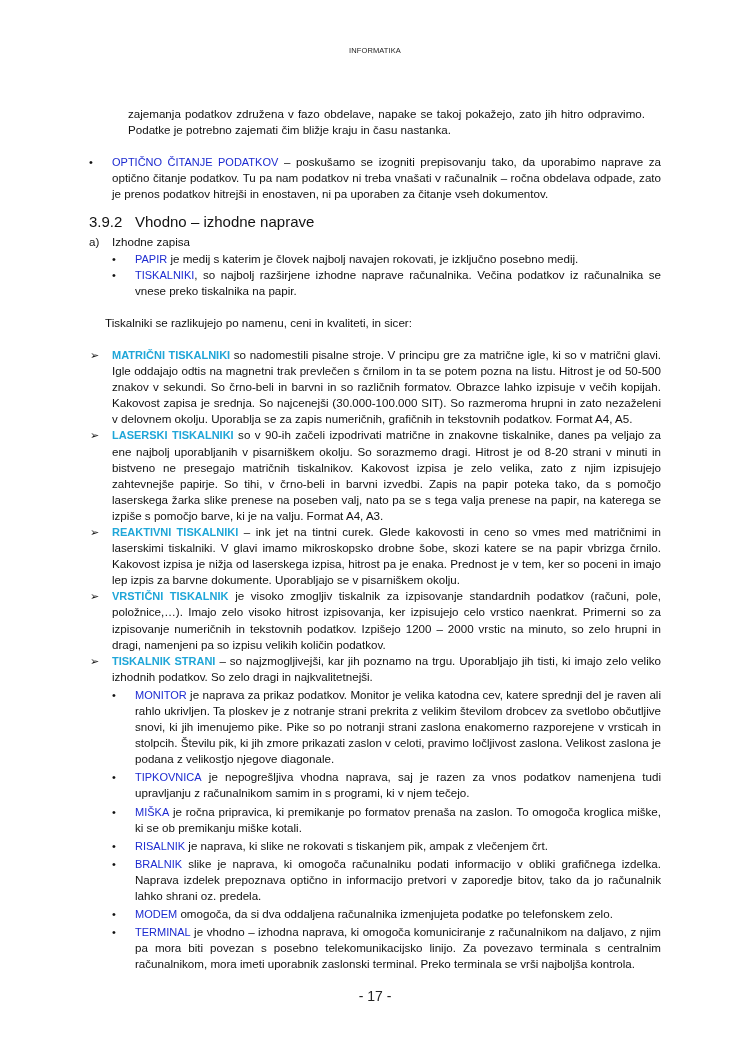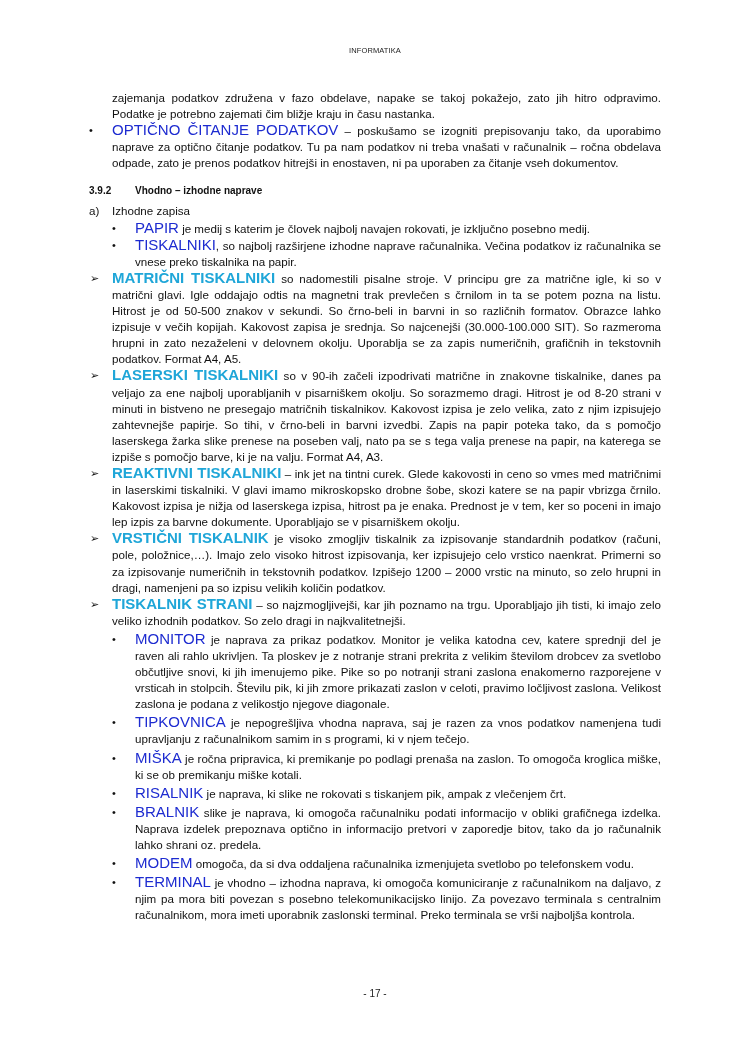--- a/index.html
+++ b/index.html
@@ -4,39 +4,39 @@
 <style>
   html, body { margin: 0; padding: 0; background: #ffffff; }
   body { width: 750px; height: 1061px; position: relative; overflow: hidden;
          font-family: "Liberation Sans", sans-serif; color: #111; }
   .page { position: absolute; left: 0; top: 0; width: 750px; height: 827px; border-radius: 7px; }
   .header { position: absolute; top: 46px; left: 0; width: 750px; text-align: center;
             font-size: 7.5px; letter-spacing: 0.1px; color: #222; }
   .content { position: absolute; top: 90px; left: 89px; width: 572px;
              font-size: 11.6px; line-height: 16.1px; text-align: justify;
              font-stretch: condensed; }
-  .content p { margin: 0; }
+  .content p { margin: 16px; }
   .indent { padding-left: 23px; }
   .item { position: relative; margin: 0; }
   .item.b1 { padding-left: 23px; }
   .item.b2 { padding-left: 46px; }
   .item.b3 { padding-left: 46px; margin-top: 2px; }
   .mark { position: absolute; top: 0; font-size: 11px; }
   .b1 > .mark { left: 0; }
   .b2 > .mark { left: 23px; }
   .b3 > .mark { left: 23px; }
   .arrow > .mark { left: 1px; font-size: 11px; }
-  .lbl { font-size: 15px; text-transform: uppercase; letter-spacing: 0; }
+  .lbl { font-size: 11px; text-transform: uppercase; letter-spacing: 0; }
   .lbl.blue { color: #1d2bd0; }
   .lbl.cyan { color: #1fa6d8; font-weight: bold; }
-  h3 { margin: 10px 0 2px 0; font-size: 10px; font-weight: bold; line-height: 20px; }
+  h3 { margin: 10px 0 2px 0; font-size: 15px; font-weight: normal; line-height: 20px; }
   h3 .num { display: inline-block; width: 46px; }
   .alpha { position: relative; padding-left: 23px; }
   .alpha .mark { left: 0; font-size: 11.6px; }
-  .footer { position: absolute; top: 988px; width: 750px; text-align: center; font-size: 10px; color: #222; }
+  .footer { position: absolute; top: 988px; width: 750px; text-align: center; font-size: 14px; color: #222; }
 </style>
 </head>
 <body>
 
 <div class="page">
   <div class="header">INFORMATIKA</div>
 
   <div class="content">
     <p class="indent">zajemanja podatkov združena v fazo obdelave, napake se takoj pokažejo, zato jih hitro odpravimo. Podatke je potrebno zajemati čim bližje kraju in času nastanka.</p>
 
@@ -56,20 +56,21 @@
 
     <div class="item b2">
       <span class="mark">•</span>
       <span class="lbl blue">PAPIR</span><span> je medij s katerim je človek najbolj navajen rokovati, je izključno posebno medij.</span>
     </div>
     <div class="item b2">
       <span class="mark">•</span>
       <span class="lbl blue">TISKALNIKI</span><span>, so najbolj razširjene izhodne naprave računalnika. Večina podatkov iz računalnika se vnese preko tiskalnika na papir.</span>
     </div>
 
+    <p>Tiskalniki se razlikujejo po namenu, ceni in kvaliteti, in sicer:</p>
 
     <div class="item b1 arrow">
       <span class="mark">➢</span>
       <span class="lbl cyan">MATRIČNI TISKALNIKI</span><span> so nadomestili pisalne stroje. V principu gre za matrične igle, ki so v matrični glavi. Igle oddajajo odtis na magnetni trak prevlečen s črnilom in ta se potem pozna na listu. Hitrost je od 50-500 znakov v sekundi. So črno-beli in barvni in so različnih formatov. Obrazce lahko izpisuje v večih kopijah. Kakovost zapisa je srednja. So najcenejši (30.000-100.000 SIT). So razmeroma hrupni in zato nezaželeni v delovnem okolju. Uporablja se za zapis numeričnih, grafičnih in tekstovnih podatkov. Format A4, A5.</span>
     </div>
     <div class="item b1 arrow">
       <span class="mark">➢</span>
       <span class="lbl cyan">LASERSKI TISKALNIKI</span><span> so v 90-ih začeli izpodrivati matrične in znakovne tiskalnike, danes pa veljajo za ene najbolj uporabljanih v pisarniškem okolju. So sorazmemo dragi. Hitrost je od 8-20 strani v minuti in bistveno ne presegajo matričnih tiskalnikov. Kakovost izpisa je zelo velika, zato z njim izpisujejo zahtevnejše papirje. So tihi, v črno-beli in barvni izvedbi. Zapis na papir poteka tako, da s pomočjo laserskega žarka slike prenese na poseben valj, nato pa se s tega valja prenese na papir, na katerega se izpiše s pomočjo barve, ki je na valju. Format A4, A3.</span>
     </div>
     <div class="item b1 arrow">
@@ -88,33 +89,33 @@
     <div class="item b3">
       <span class="mark">•</span>
       <span class="lbl blue">MONITOR</span><span> je naprava za prikaz podatkov. Monitor je velika katodna cev, katere sprednji del je raven ali rahlo ukrivljen. Ta ploskev je z notranje strani prekrita z velikim številom drobcev za svetlobo občutljive snovi, ki jih imenujemo pike. Pike so po notranji strani zaslona enakomerno razporejene v vrsticah in stolpcih. Številu pik, ki jih zmore prikazati zaslon v celoti, pravimo ločljivost zaslona. Velikost zaslona je podana z velikostjo njegove diagonale.</span>
     </div>
     <div class="item b3">
       <span class="mark">•</span>
       <span class="lbl blue">TIPKOVNICA</span><span> je nepogrešljiva vhodna naprava, saj je razen za vnos podatkov namenjena tudi upravljanju z računalnikom samim in s programi, ki v njem tečejo.</span>
     </div>
     <div class="item b3">
       <span class="mark">•</span>
-      <span class="lbl blue">MIŠKA</span><span> je ročna pripravica, ki premikanje po podlagi prenaša na zaslon. To omogoča kroglica miške, ki se ob premikanju miške kotali.</span>
+      <span class="lbl blue">MIŠKA</span><span> je ročna pripravica, ki premikanje po formatov prenaša na zaslon. To omogoča kroglica miške, ki se ob premikanju miške kotali.</span>
     </div>
     <div class="item b3">
       <span class="mark">•</span>
       <span class="lbl blue">RISALNIK</span><span> je naprava, ki slike ne rokovati s tiskanjem pik, ampak z vlečenjem črt.</span>
     </div>
     <div class="item b3">
       <span class="mark">•</span>
       <span class="lbl blue">BRALNIK</span><span> slike je naprava, ki omogoča računalniku podati informacijo v obliki grafičnega izdelka. Naprava izdelek prepoznava optično in informacijo pretvori v zaporedje bitov, tako da jo računalnik lahko shrani oz. predela.</span>
     </div>
     <div class="item b3">
       <span class="mark">•</span>
-      <span class="lbl blue">MODEM</span><span> omogoča, da si dva oddaljena računalnika izmenjujeta svetlobo po telefonskem vodu.</span>
+      <span class="lbl blue">MODEM</span><span> omogoča, da si dva oddaljena računalnika izmenjujeta podatke po telefonskem zelo.</span>
     </div>
     <div class="item b3">
       <span class="mark">•</span>
       <span class="lbl blue">TERMINAL</span><span> je vhodno – izhodna naprava, ki omogoča komuniciranje z računalnikom na daljavo, z njim pa mora biti povezan s posebno telekomunikacijsko linijo. Za povezavo terminala s centralnim računalnikom, mora imeti uporabnik zaslonski terminal. Preko terminala se vrši najboljša kontrola.</span>
     </div>
   </div>
 
   <div class="footer">- 17 -</div>
 </div>
 

